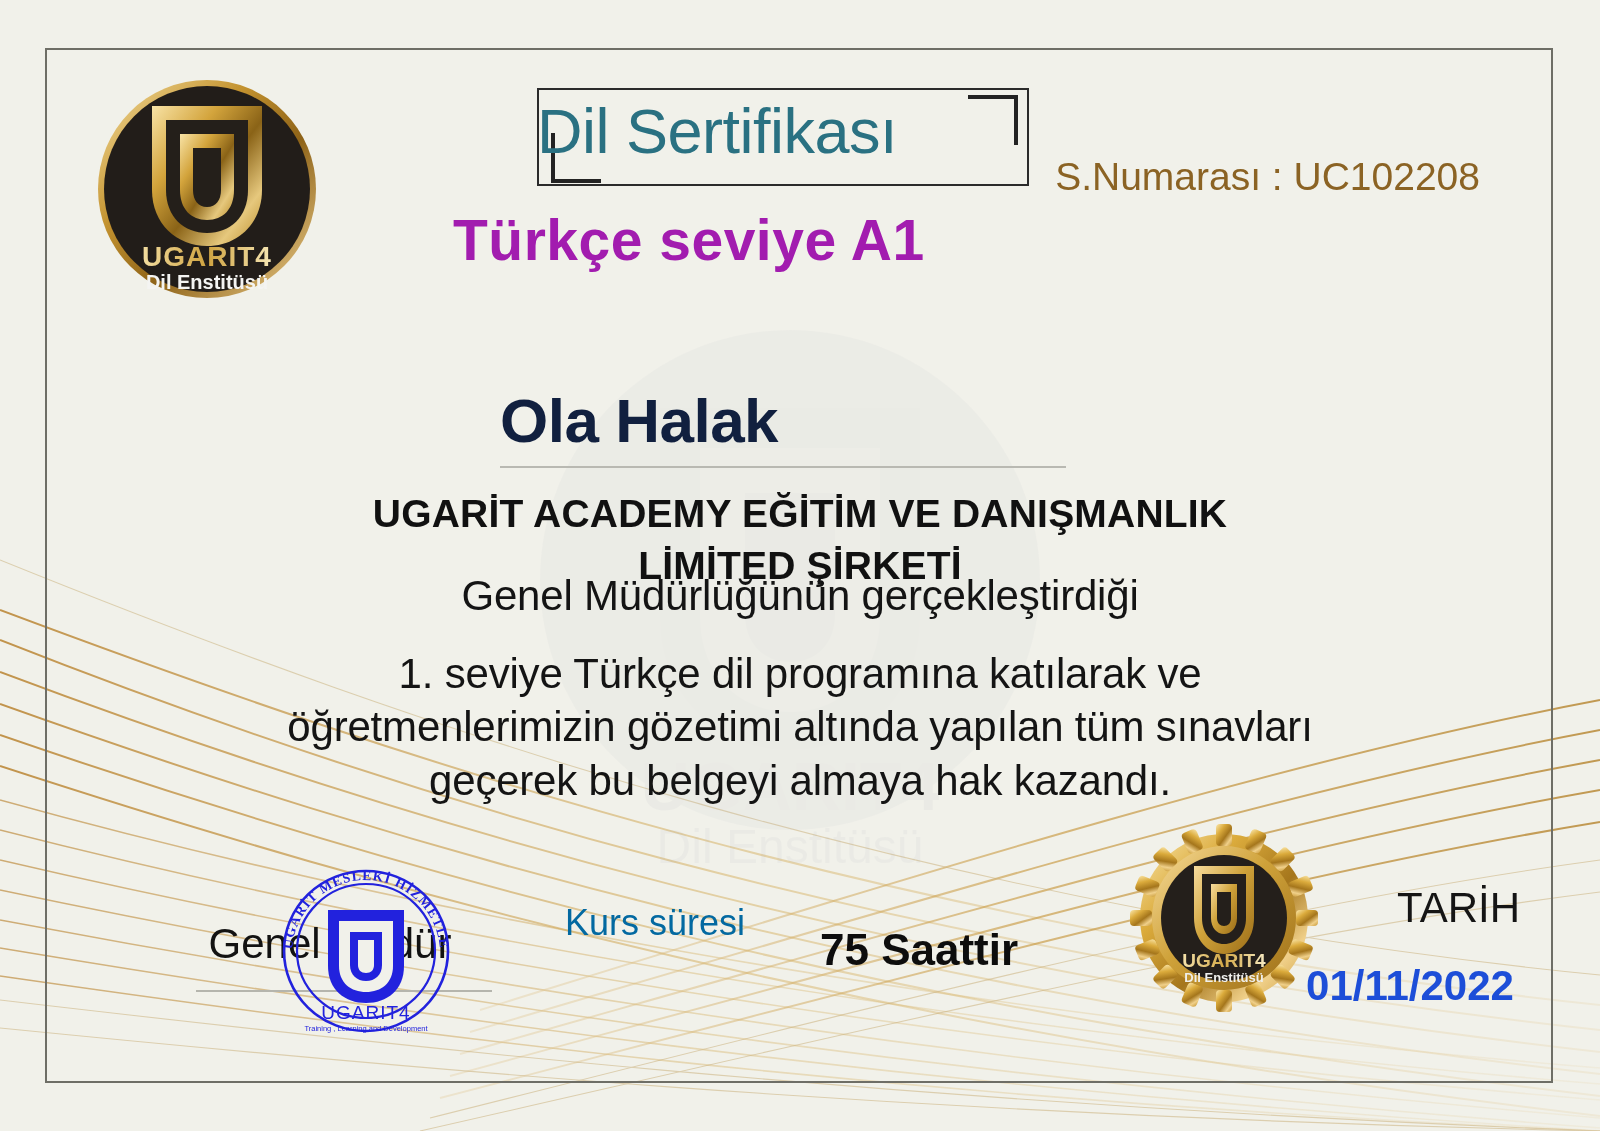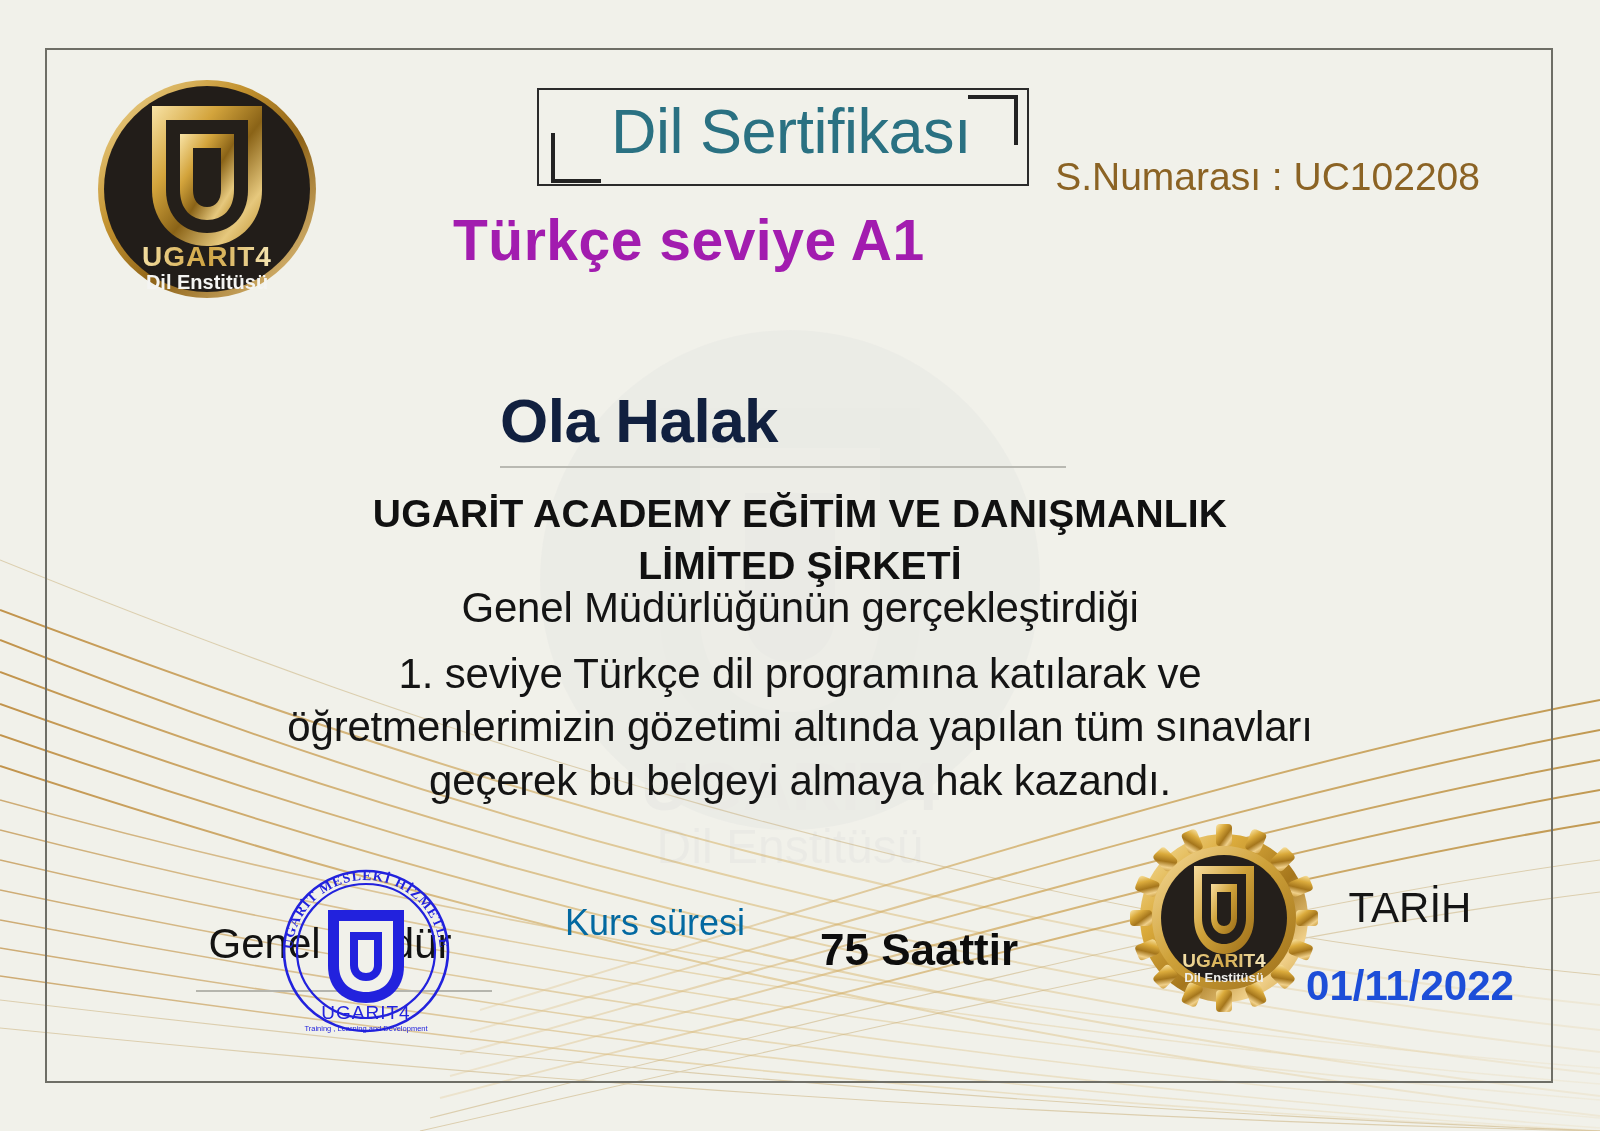--- a/index.html
+++ b/index.html
@@ -59,26 +59,25 @@
   .bracket-bl{
     position:absolute;left:551px;top:133px;width:46px;height:46px;
     border-left:4px solid #232323;border-bottom:4px solid #232323;
   }
   .bracket-tr{
     position:absolute;left:968px;top:95px;width:46px;height:46px;
     border-right:4px solid #232323;border-top:4px solid #232323;
   }
   .title-text{
     position:absolute;left:537px;top:95px;width:492px;
-    text-align:center;
+    text-align:left;
     font-size:63px;
     color:#2a7182;
     letter-spacing:-.5px;
     font-family:"Liberation Sans", sans-serif;
-    margin-left:8px;
   }
   .subtitle-text{
     position:absolute;left:453px;top:207px;width:706px;
     text-align:left;
     font-size:57px;font-weight:bold;
     color:#a21caf;
     letter-spacing:.5px;
   }
   .serial-text{
     position:absolute;left:1000px;top:155px;width:480px;
@@ -111,21 +110,21 @@
   #org2{top:544px;}
 
   
   .body-line{
     position:absolute;width:1300px;left:150px;
     text-align:center;
     color:#141414;
     font-size:42px;
     letter-spacing:-.2px;
   }
-  #body1{top:584px;}
+  #body1{top:572px;}
   #body2{top:650px;}
   #body3{top:703px;}
   #body4{top:757px;}
 
   
   .gm-label{
     position:absolute;left:120px;top:920px;width:420px;
     text-align:center;font-size:42px;color:#121212;
   }
   .gm-rule{
@@ -144,21 +143,21 @@
     position:absolute;left:820px;top:925px;
     font-size:44px;font-weight:bold;color:#0d0d0d;
   }
 
   .seal{
     position:absolute;left:1128px;top:822px;width:192px;height:192px;
   }
 
   .date-label{
     position:absolute;left:1300px;top:884px;width:220px;
-    text-align:center;font-size:42px;color:#151515;
+    text-align:right;font-size:42px;color:#151515;
   }
   .date-value{
     position:absolute;left:1292px;top:930px;width:236px;
     text-align:center;font-size:42px;font-weight:bold;color:#1d4ed8;margin-top:32px;
   }
 </style>
 </head>
 <body>
 
 <div id="certificate">

